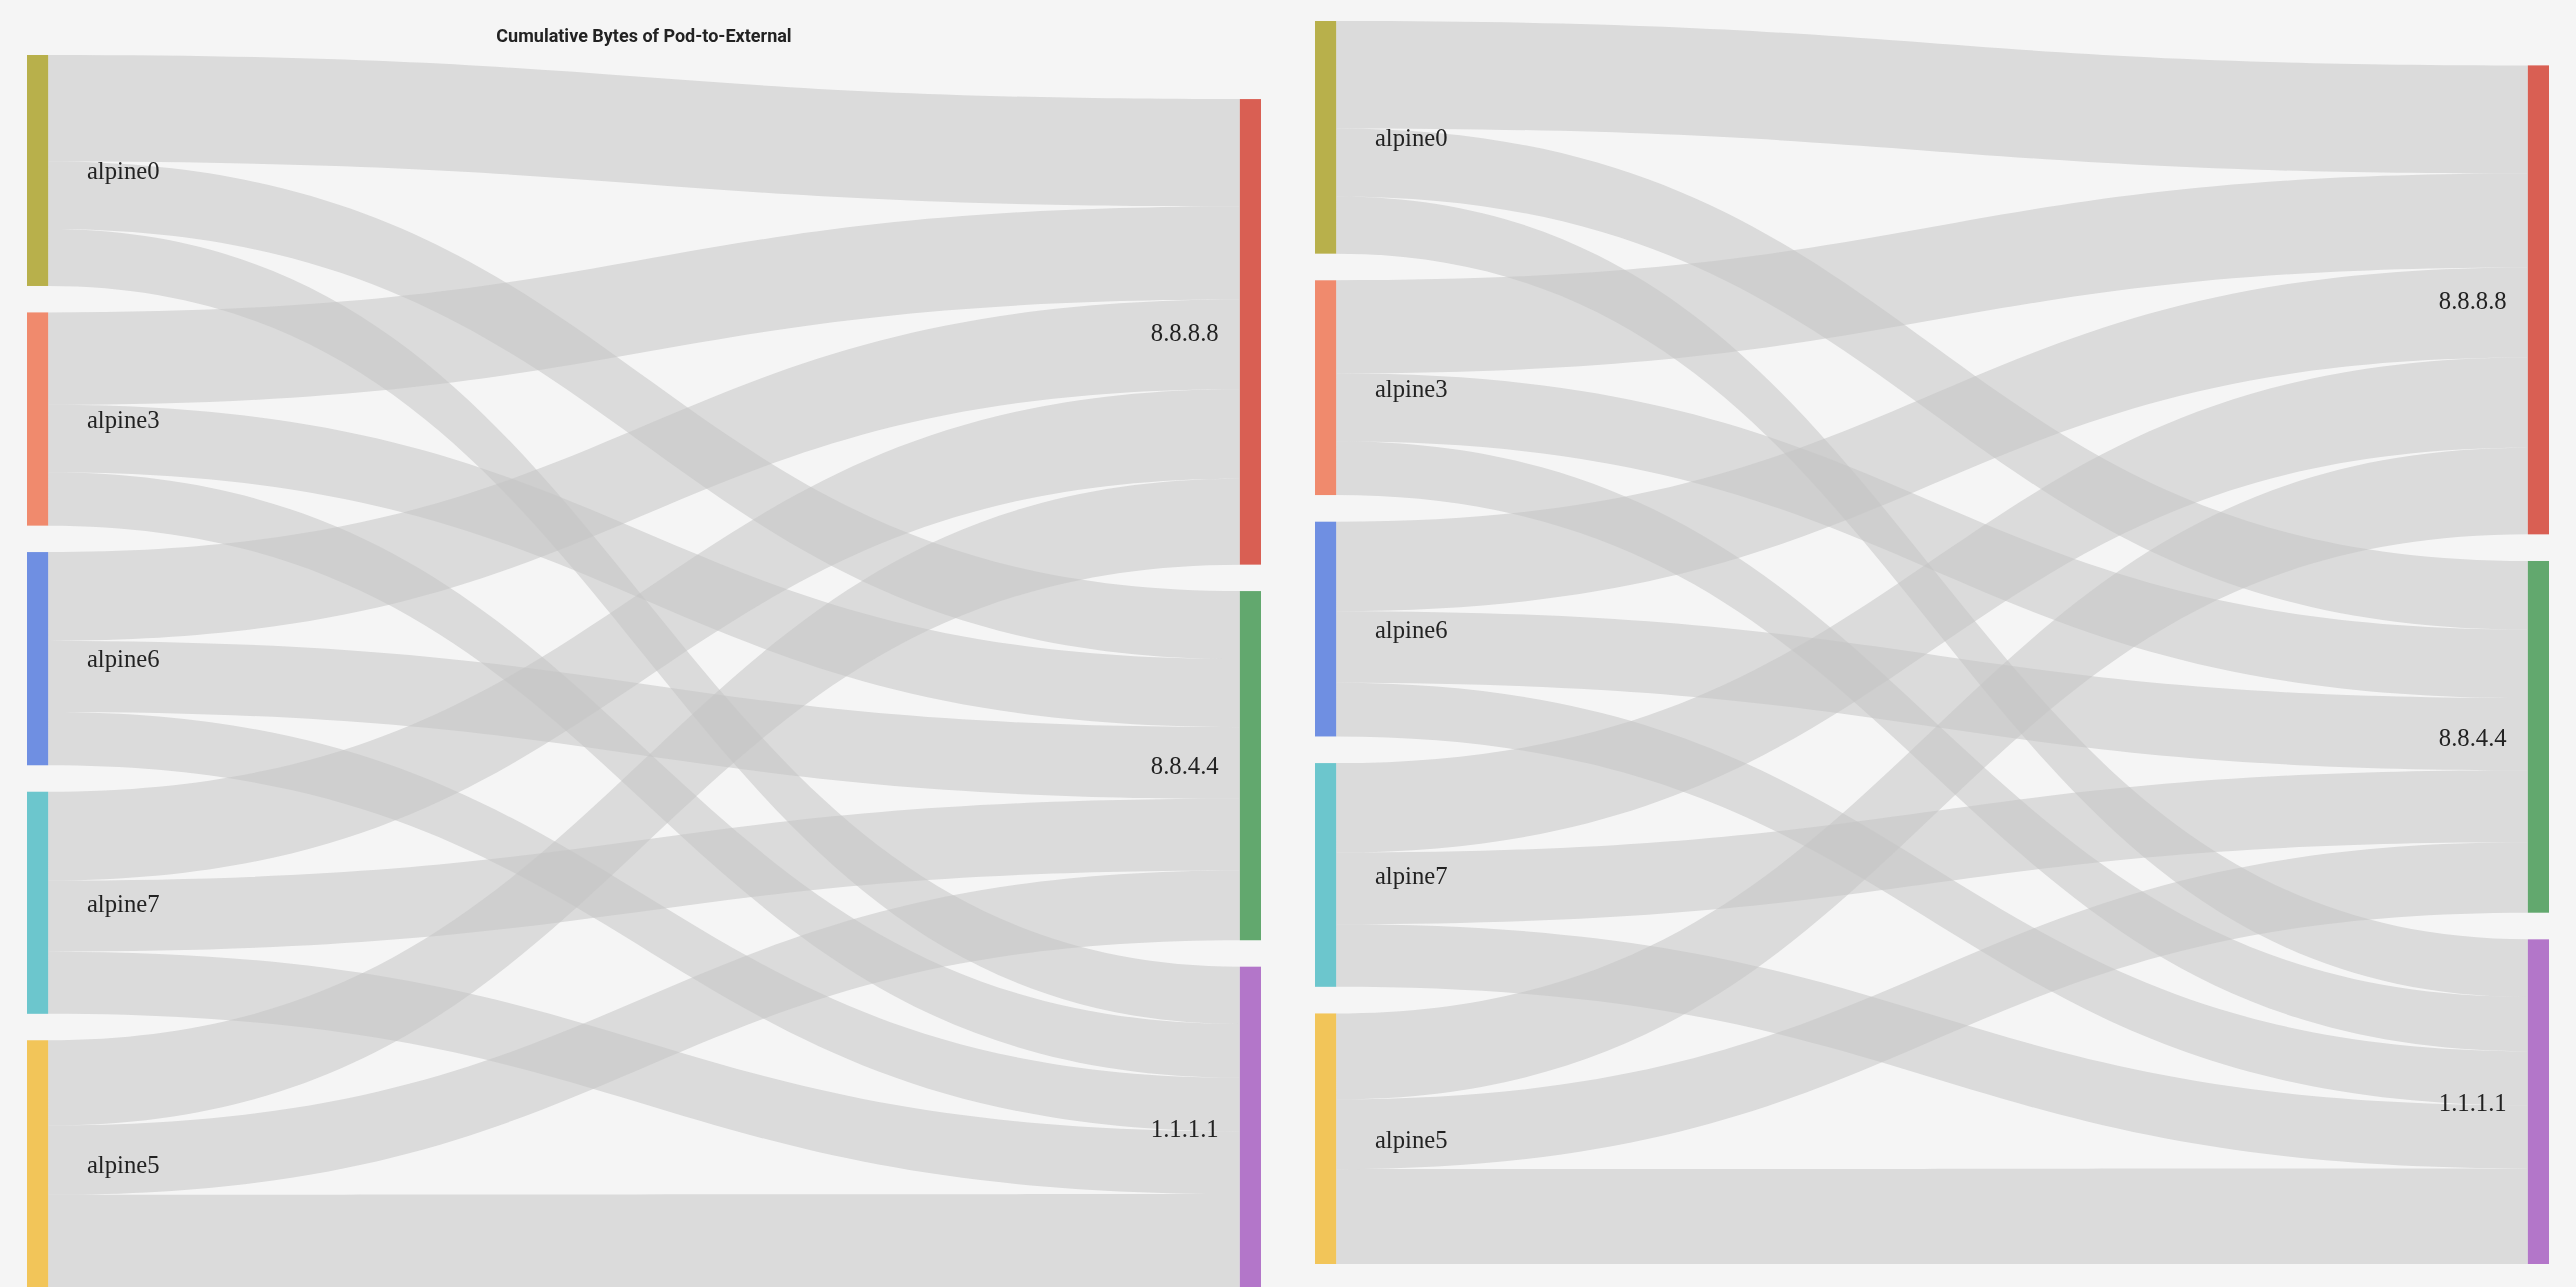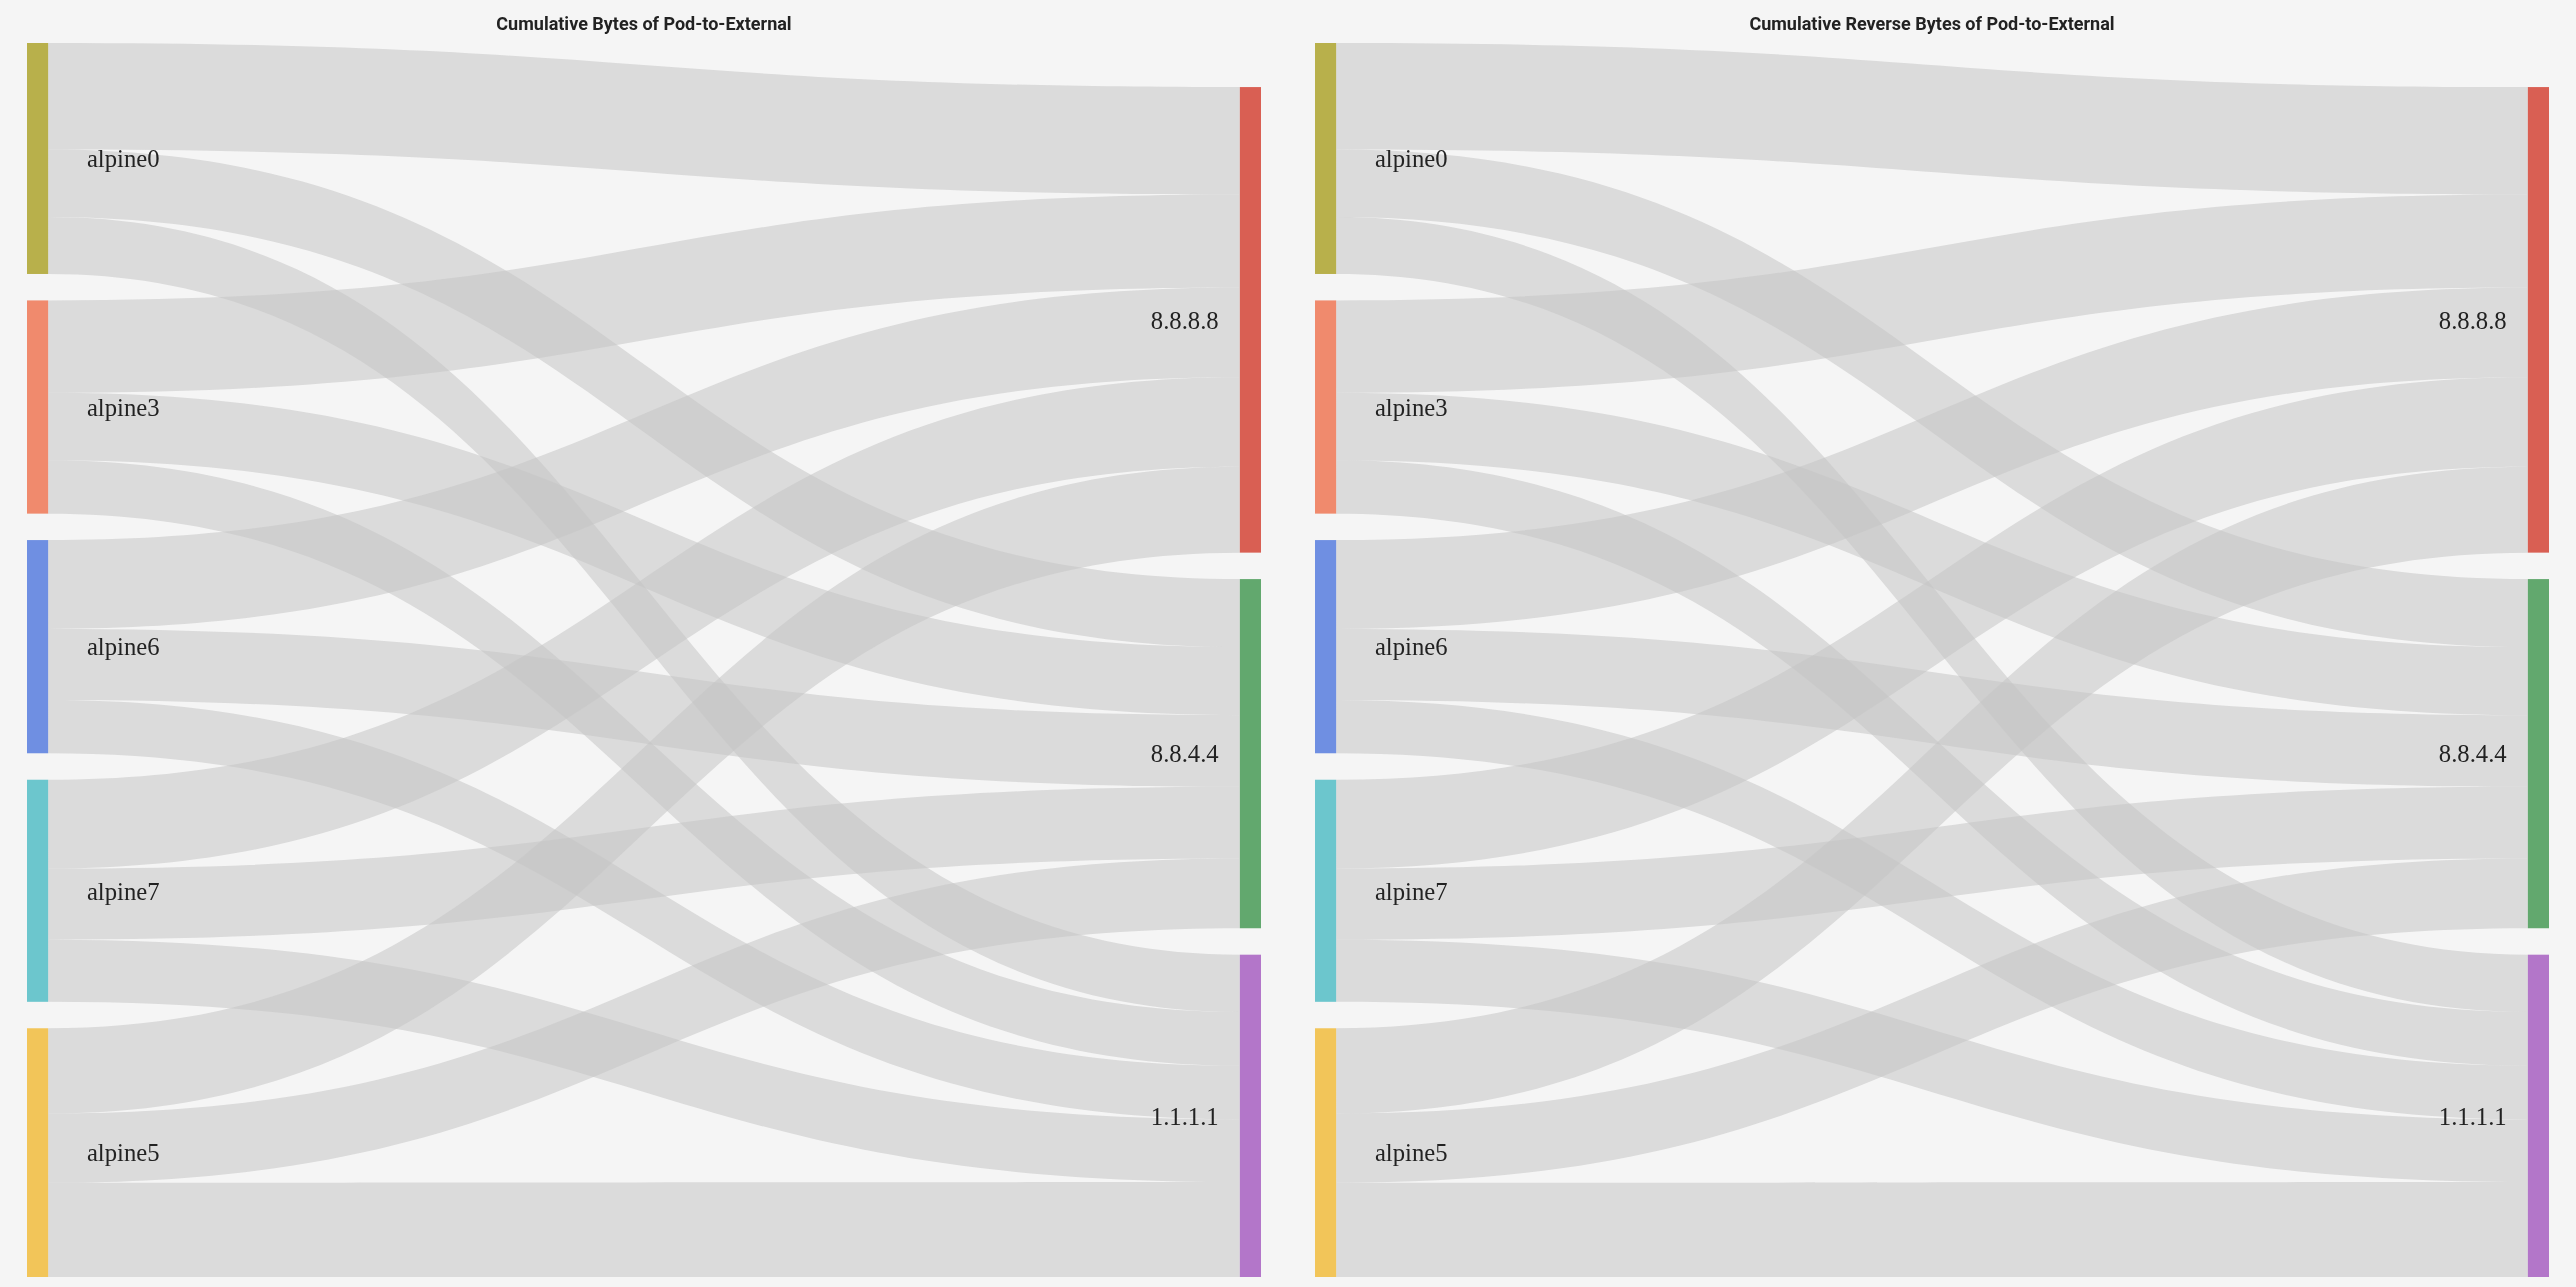--- a/index.html
+++ b/index.html
@@ -14,21 +14,21 @@
   .wrap {
     display: flex;
     width: 100%;
     height: 100%;
     box-sizing: border-box;
   }
   .panel {
     flex: 1 1 50%;
     display: flex;
     flex-direction: column;
-    padding: 9px 27px 23px 27px;
+    padding: 21px 27px 23px 27px;
     box-sizing: border-box;
   }
   .title {
     text-align: center;
     font-weight: 700;
     font-size: 18px;
     margin: 3.8px 0 9.6px 0;
     color: #222;
   }
   .chart {
@@ -92,21 +92,20 @@
           <rect x="688" y="25" width="12" height="264.09448818897636" fill="#d95f53" class="node-rect"></rect>
           <text x="676" y="162.04724409448818" class="node-label right">8.8.8.8</text>
           <rect x="688" y="304.09448818897636" width="12" height="198.0708661417323" fill="#62a86e" class="node-rect"></rect>
           <text x="676" y="408.1299212598425" class="node-label right">8.8.4.4</text>
           <rect x="688" y="517.1653543307086" width="12" height="182.83464566929135" fill="#b376c9" class="node-rect"></rect>
           <text x="676" y="613.5826771653543" class="node-label right">1.1.1.1</text>
         </svg>
     </div>
   </div>
   <div class="panel">
-    <div class="title">Cumulative Reverse Bytes of Pod-to-External</div>
     <div class="chart">
       <svg viewBox="0 0 700 700" preserveAspectRatio="none">
           <path d="M 12 0 C 350 0 350 25 688 25 L 688 85.94488188976378 C 350 85.94488188976378 350 60.47244094488189 12 60.47244094488189 Z" class="link-path"></path>
           <path d="M 12 60.47244094488189 C 350 60.47244094488189 350 304.09448818897636 688 304.09448818897636 L 688 342.6929133858267 C 350 342.6929133858267 350 98.77165354330708 12 98.77165354330708 Z" class="link-path"></path>
           <path d="M 12 98.77165354330708 C 350 98.77165354330708 350 517.1653543307086 688 517.1653543307086 L 688 549.6692913385826 C 350 549.6692913385826 350 131.0236220472441 12 131.0236220472441 Z" class="link-path"></path>
           <path d="M 12 146.0236220472441 C 350 146.0236220472441 350 85.94488188976378 688 85.94488188976378 L 688 138.76377952755905 C 350 138.76377952755905 350 198.43307086614172 12 198.43307086614172 Z" class="link-path"></path>
           <path d="M 12 198.43307086614172 C 350 198.43307086614172 350 342.6929133858267 688 342.6929133858267 L 688 381.2913385826771 C 350 381.2913385826771 350 236.7322834645669 12 236.7322834645669 Z" class="link-path"></path>
           <path d="M 12 236.73228346456693 C 350 236.73228346456693 350 549.6692913385826 688 549.6692913385826 L 688 580.1417322834645 C 350 580.1417322834645 350 266.9685039370079 12 266.9685039370079 Z" class="link-path"></path>
           <path d="M 12 281.9685039370079 C 350 281.9685039370079 350 138.76377952755905 688 138.76377952755905 L 688 189.5511811023622 C 350 189.5511811023622 350 332.3622047244095 12 332.3622047244095 Z" class="link-path"></path>
           <path d="M 12 332.3622047244095 C 350 332.3622047244095 350 381.29133858267716 688 381.29133858267716 L 688 421.9212598425197 C 350 421.9212598425197 350 372.6771653543307 12 372.6771653543307 Z" class="link-path"></path>

